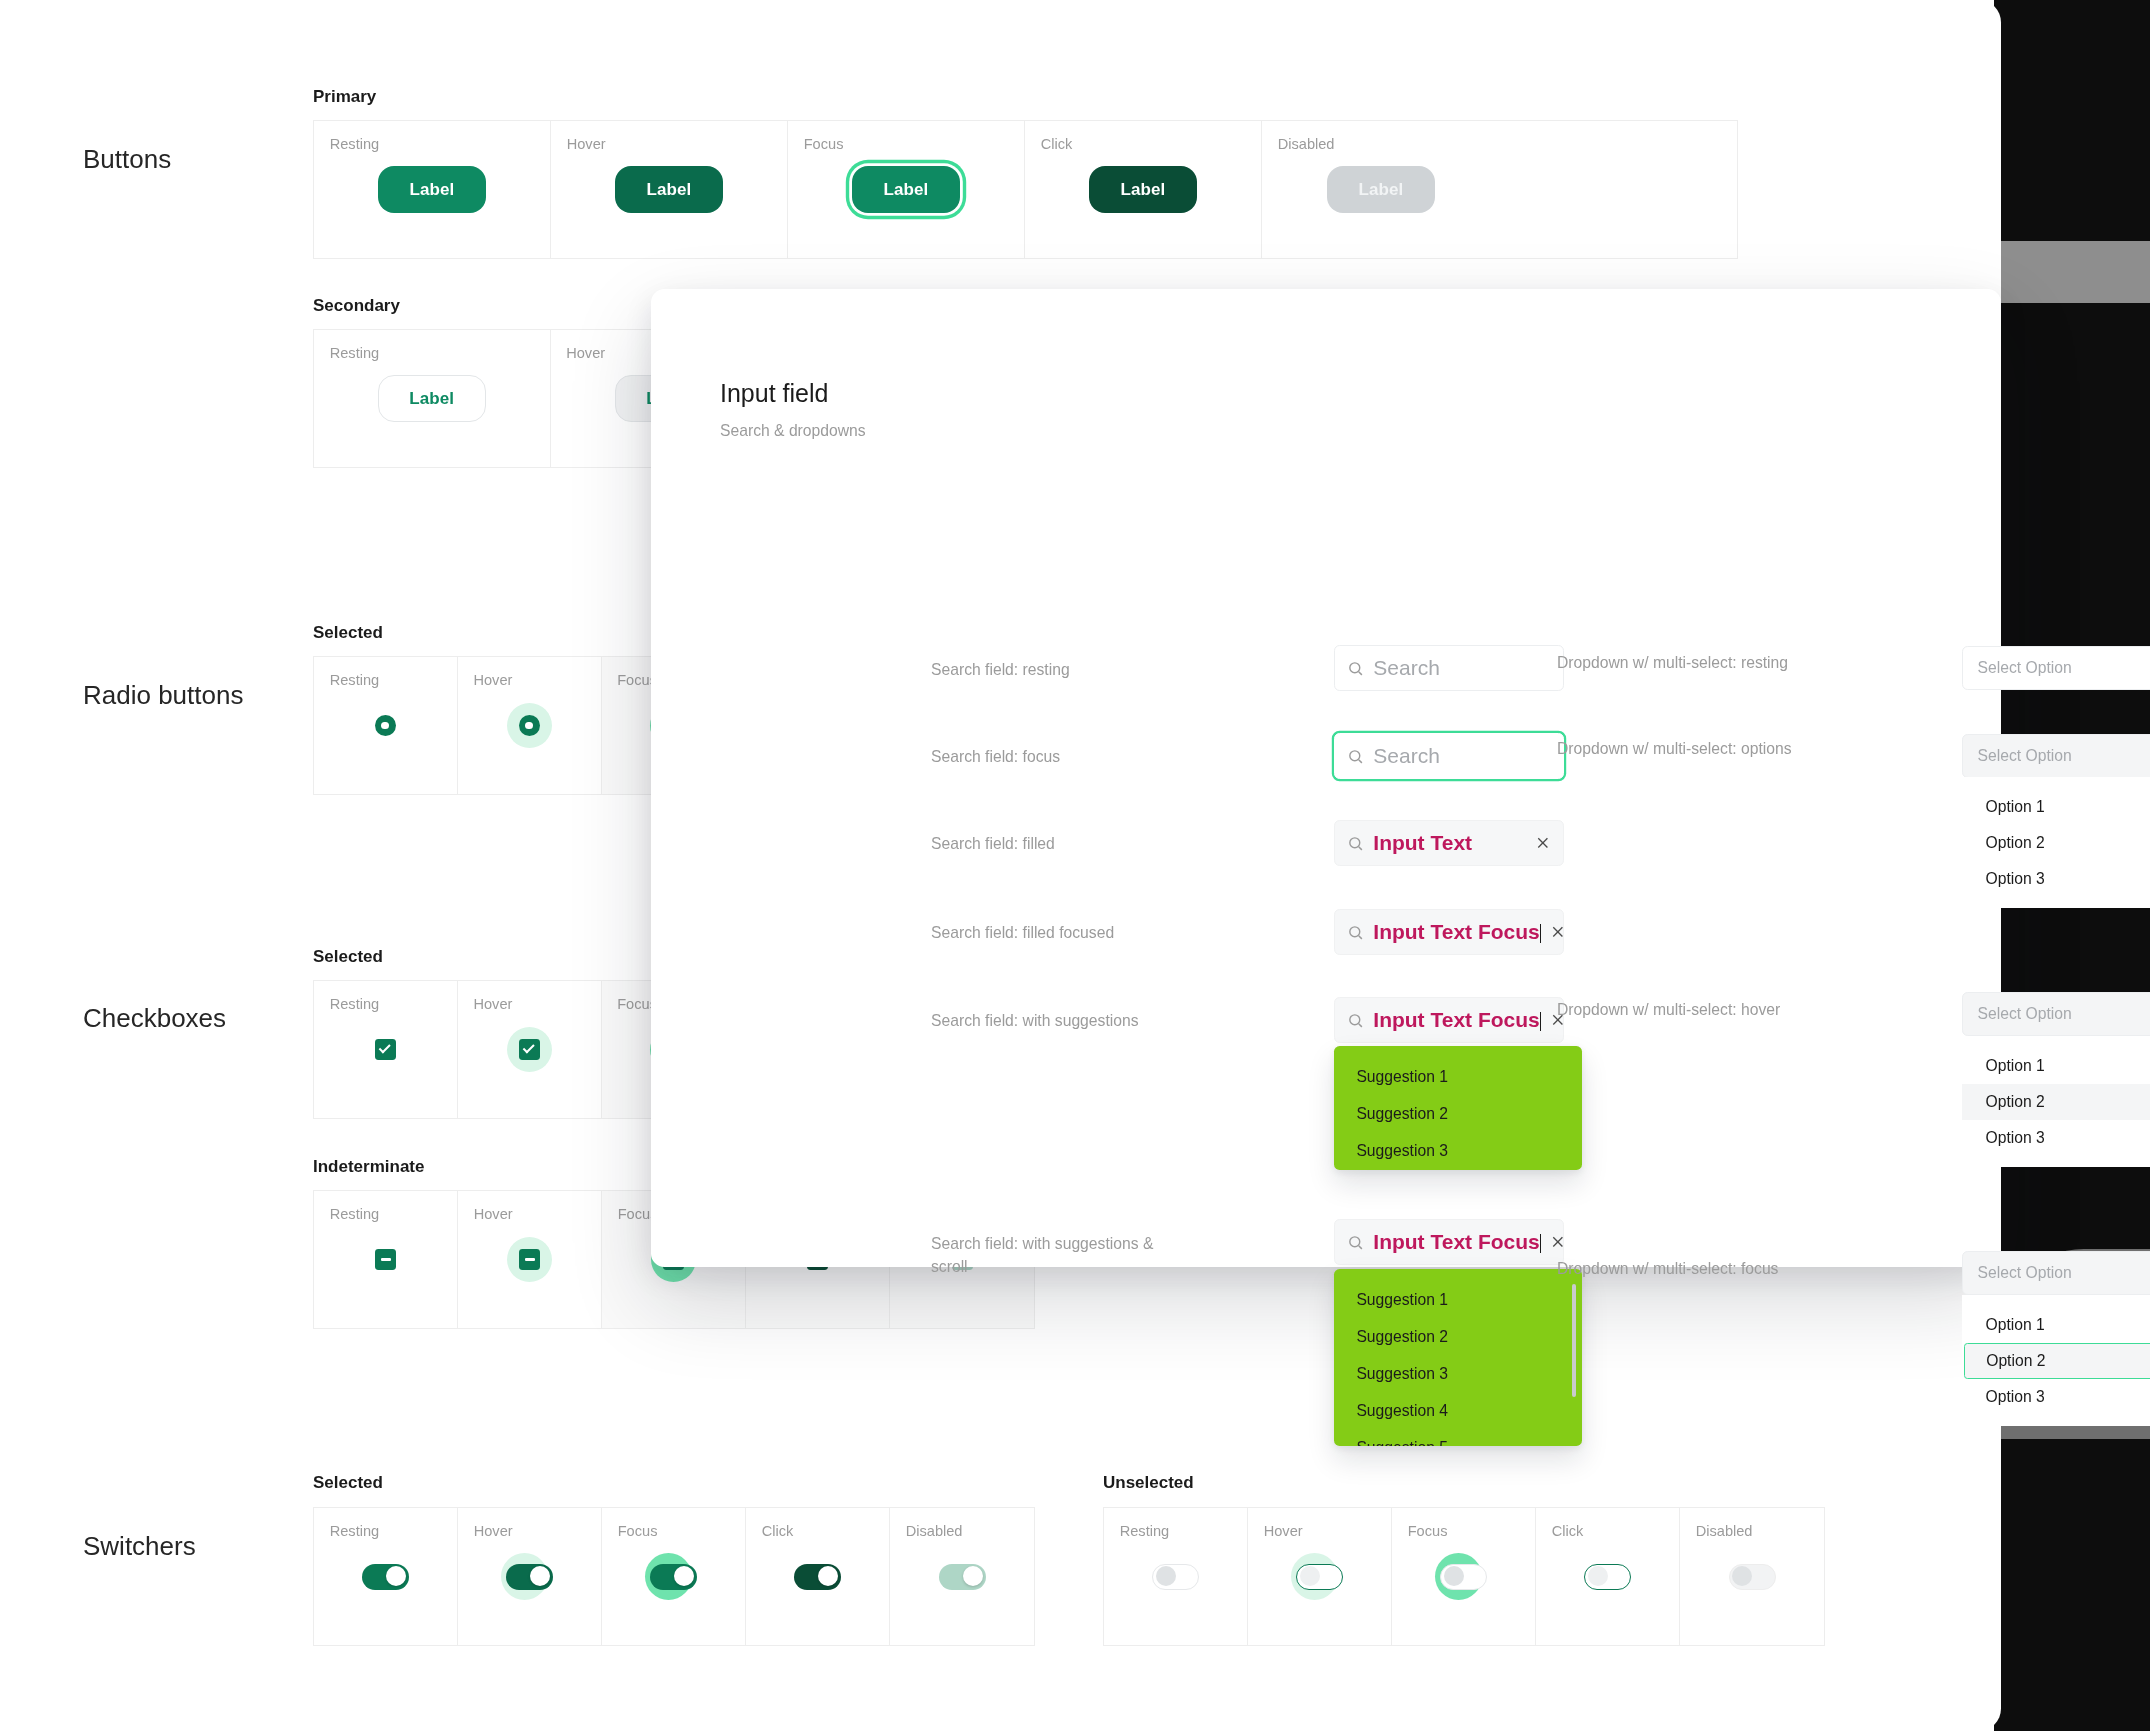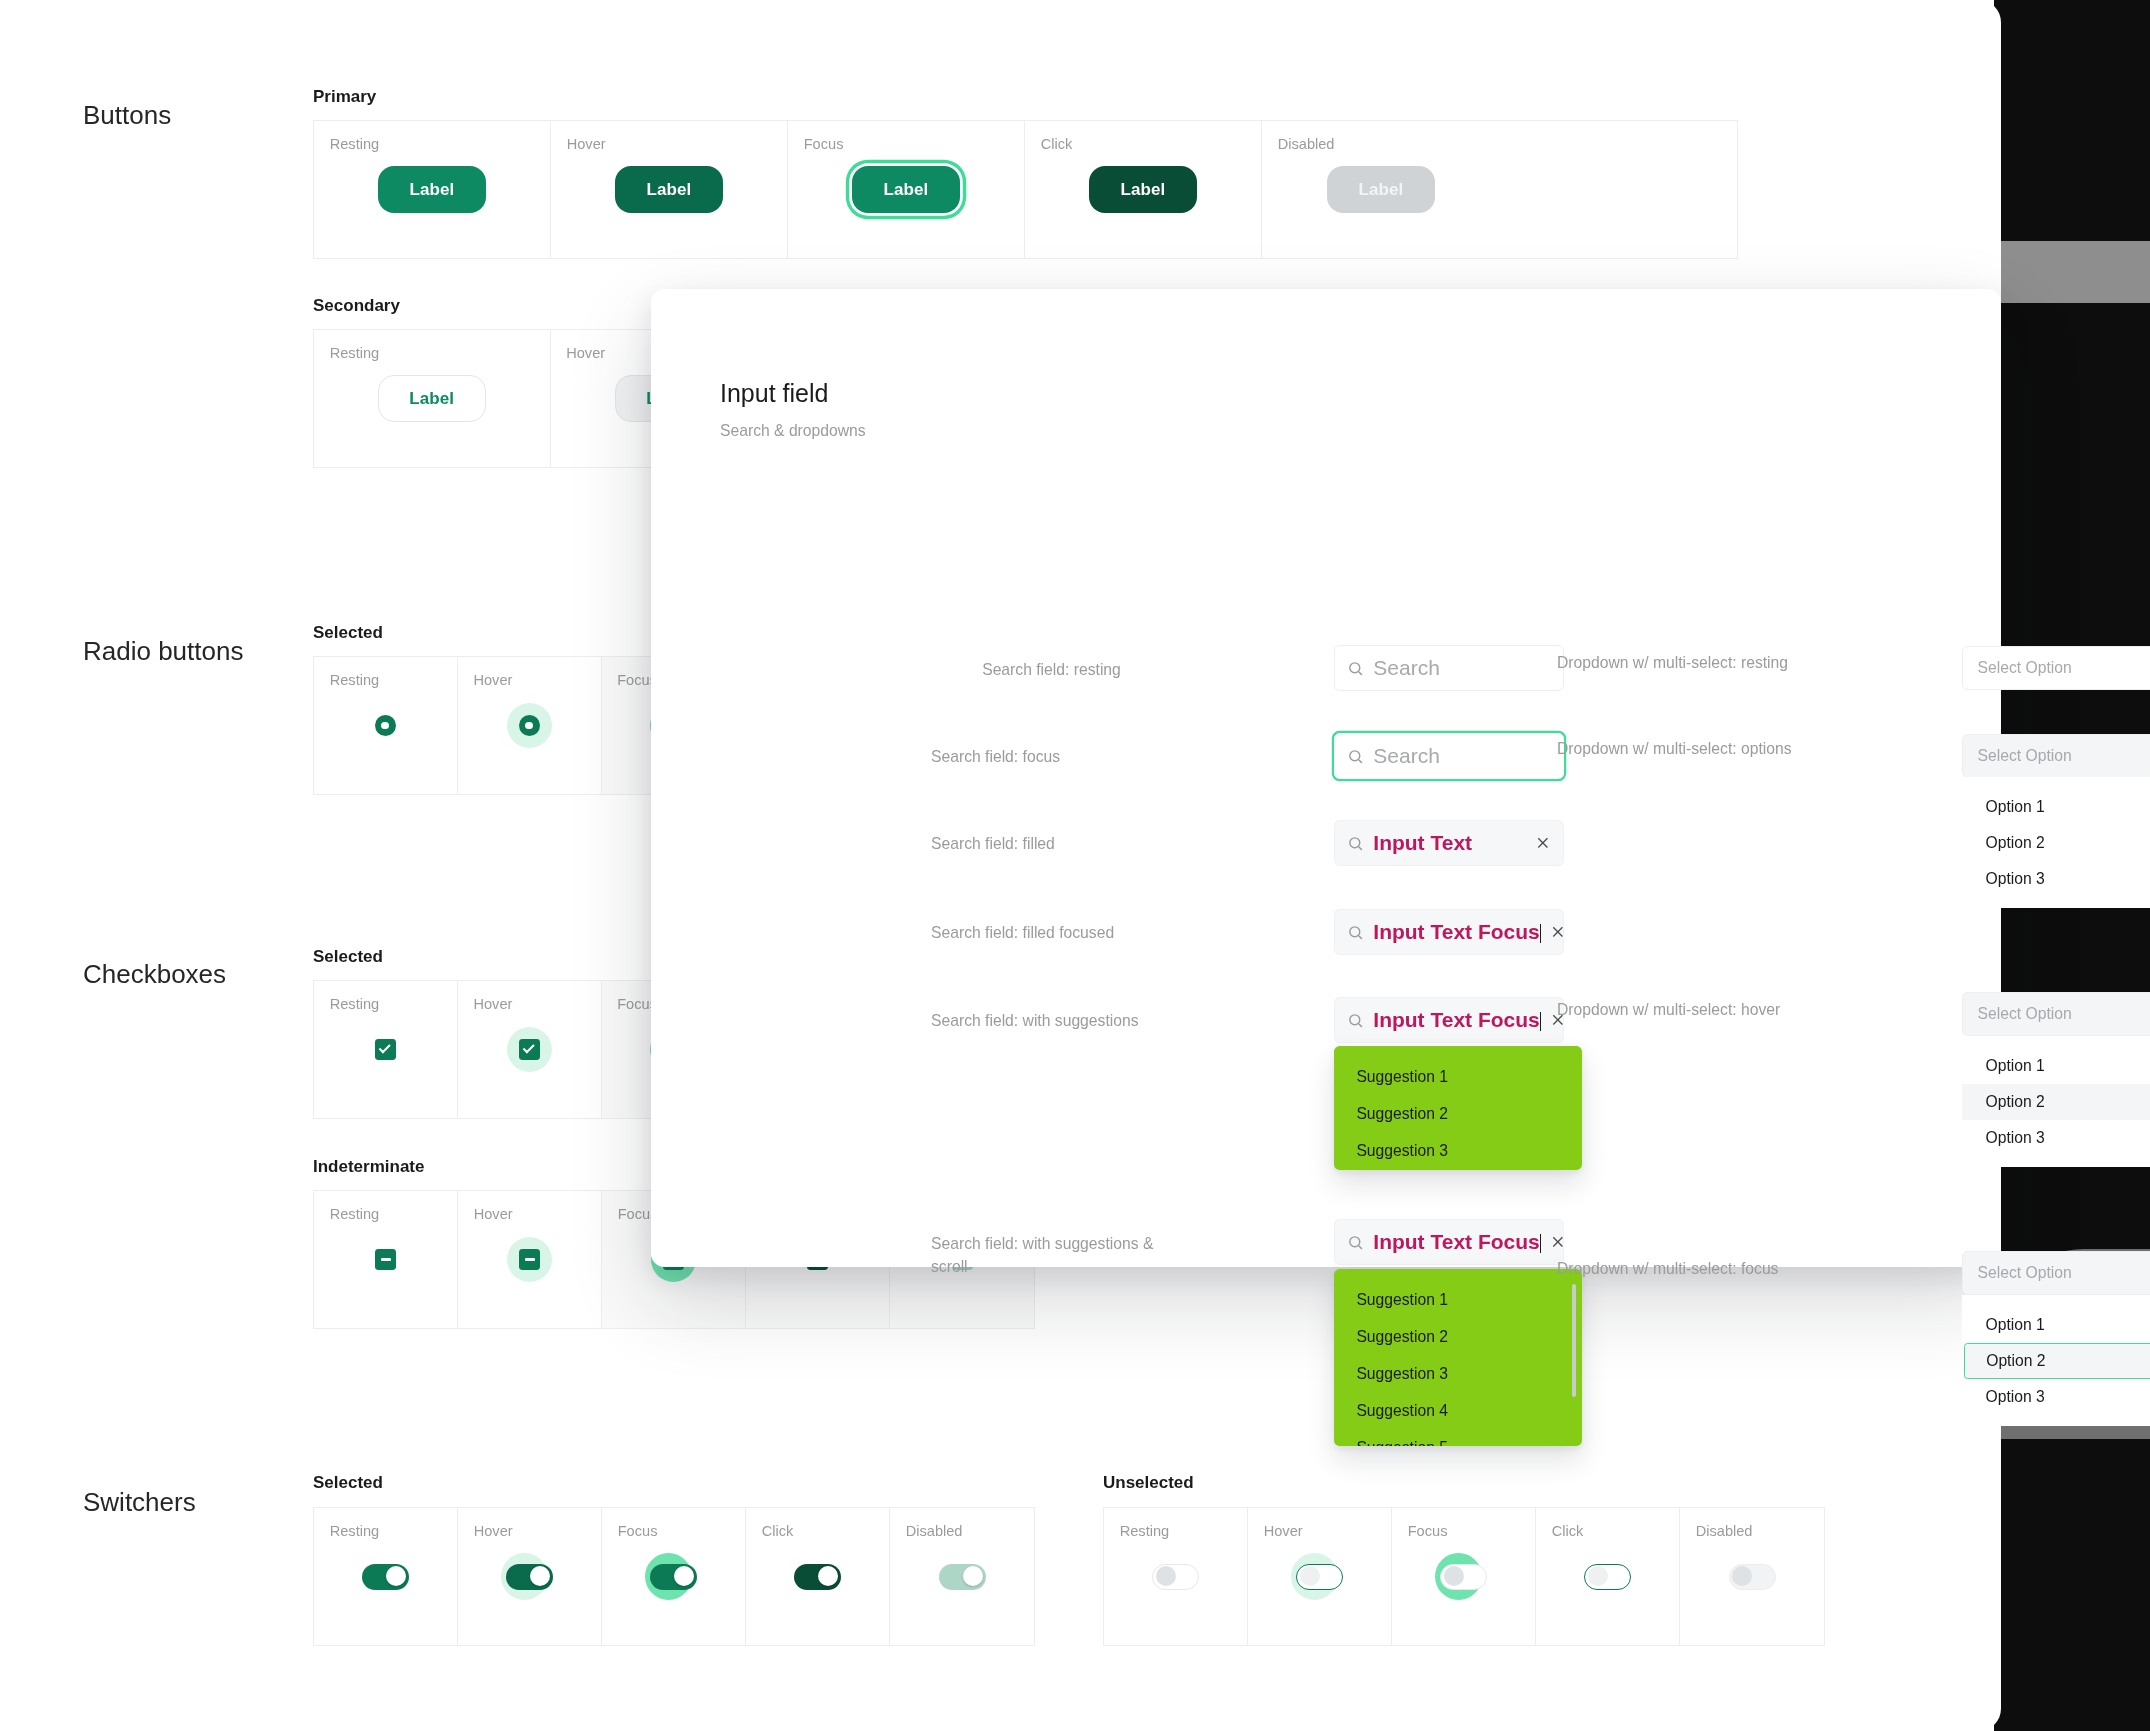--- a/index.html
+++ b/index.html
@@ -29,20 +29,21 @@
   .canvas {
     position: absolute; left: 0; top: 0; width: 2001px; height: 1731px;
     background: #ffffff; border-radius: 0 22.4px 22.4px 0;
   }
 
   
   .sec-label {
     position: absolute;
     font-size: 26px; color: #262626; font-weight: 400;
     white-space: nowrap;
+    margin-top: 44px;
   }
   .grp-title {
     position: absolute;
     font-size: 17px; font-weight: 700; color: #1b1b1b;
     white-space: nowrap;
   }
 
   
   .grid {
     position: absolute;
@@ -524,21 +525,21 @@
           </span>
         </div>
       </div>
     </div>
 
     <div class="modal">
 
       <div class="modal-title">Input field</div>
       <div class="modal-sub">Search &amp; dropdowns</div>
 
-      <div class="row-label" style="left:280px; top:370px;text-align:center;">Search field: resting</div>
+      <div class="row-label" style="left:280px; top:370px;">Search field: resting</div>
       <div class="search" style="left:683px; top:356px;">
         <svg class="ico" viewBox="0 0 24 24" fill="none" stroke="currentColor" stroke-width="2">
           <circle cx="11" cy="11" r="7"></circle>
             <line x1="16.5" y1="16.5" x2="21" y2="21"></line>
         </svg>
         <span class="stxt">Search</span>
       </div>
 
       <div class="row-label" style="left:280px; top:457px;">Search field: focus</div>
       <div class="search focus" style="left:683px; top:444px;">

